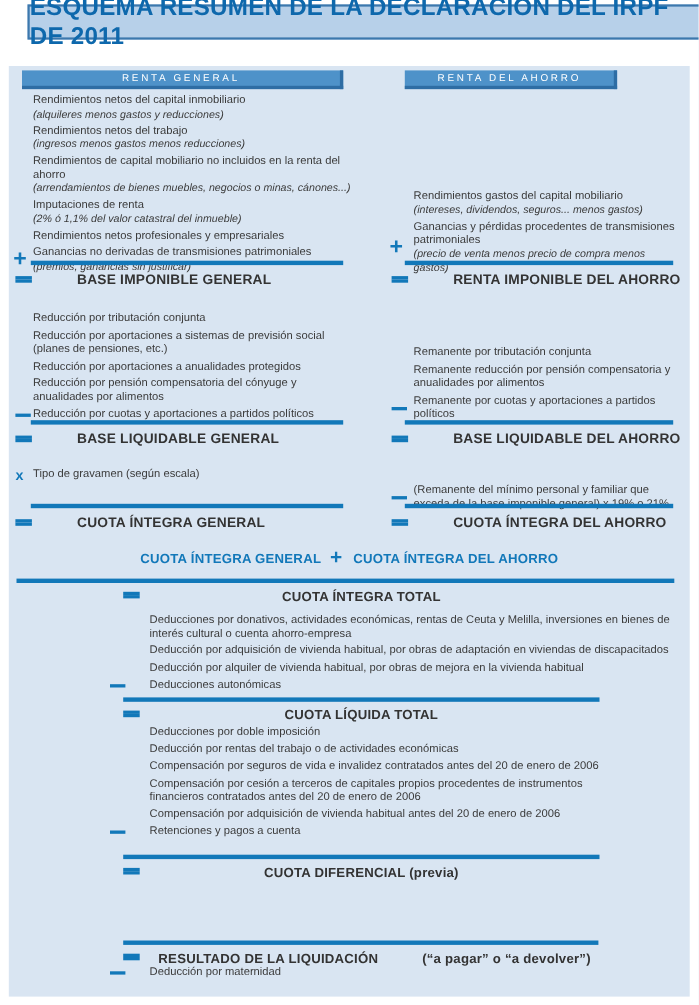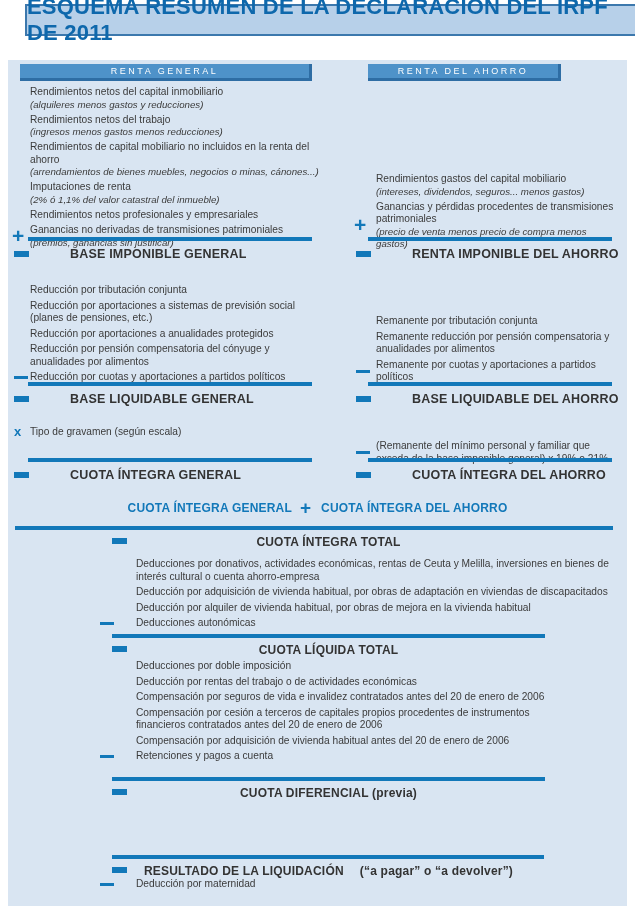--- a/index.html
+++ b/index.html
@@ -45,21 +45,21 @@
   .times{font-size:13px;font-weight:800;color:var(--accent);line-height:12px;}
 
   .sum-line{position:absolute;left:0;top:501px;width:635px;display:flex;align-items:center;justify-content:center;gap:10px;}
   .sum-line .lbl{font-size:12px;font-weight:bold;color:var(--accent);letter-spacing:.2px;}
   .sum-line .plus{font-size:19px;}
 
   .bsec{position:absolute;left:112px;width:433px;}
   .bsec .eq{position:absolute;left:0;top:3px;}
   .bsec .bt{display:block;text-align:center;font-size:12px;font-weight:bold;color:#333;letter-spacing:.2px;}
   .bsec .bt-wrap{display:flex;justify-content:center;gap:16px;}
-  .bsec .bt-wrap .bt{display:inline;}
+  .bsec .bt-wrap .bt{display:inline;margin-left:24px;}
 </style>
 </head>
 <body>
 
 <div class="page">
 
   <div class="board"></div>
 
   <div class="title-box">
     <span>ESQUEMA RESUMEN DE LA DECLARACIÓN DEL IRPF DE 2011</span>

